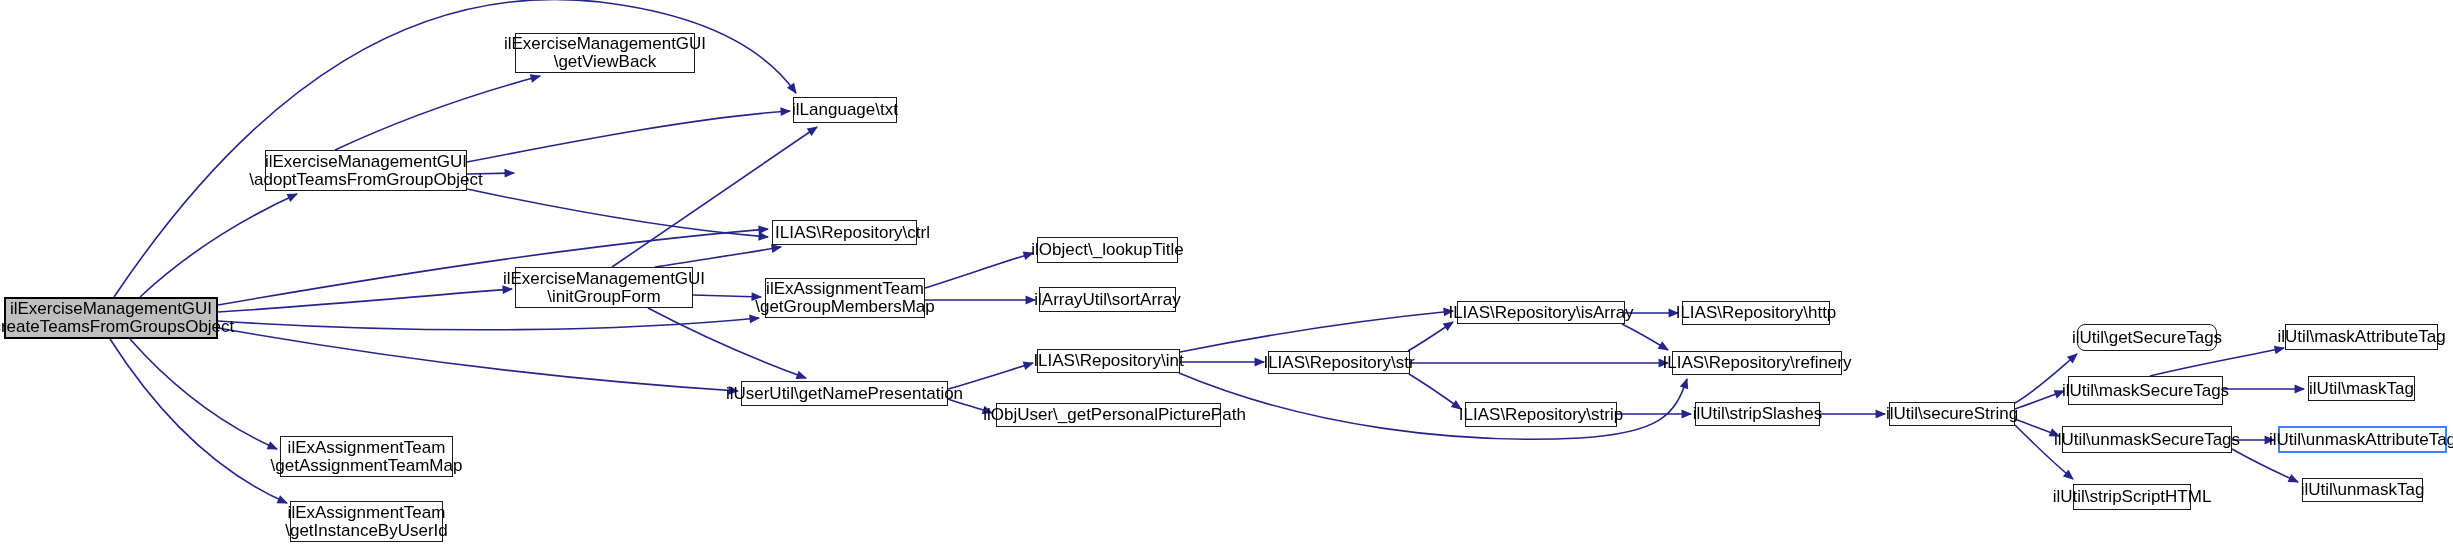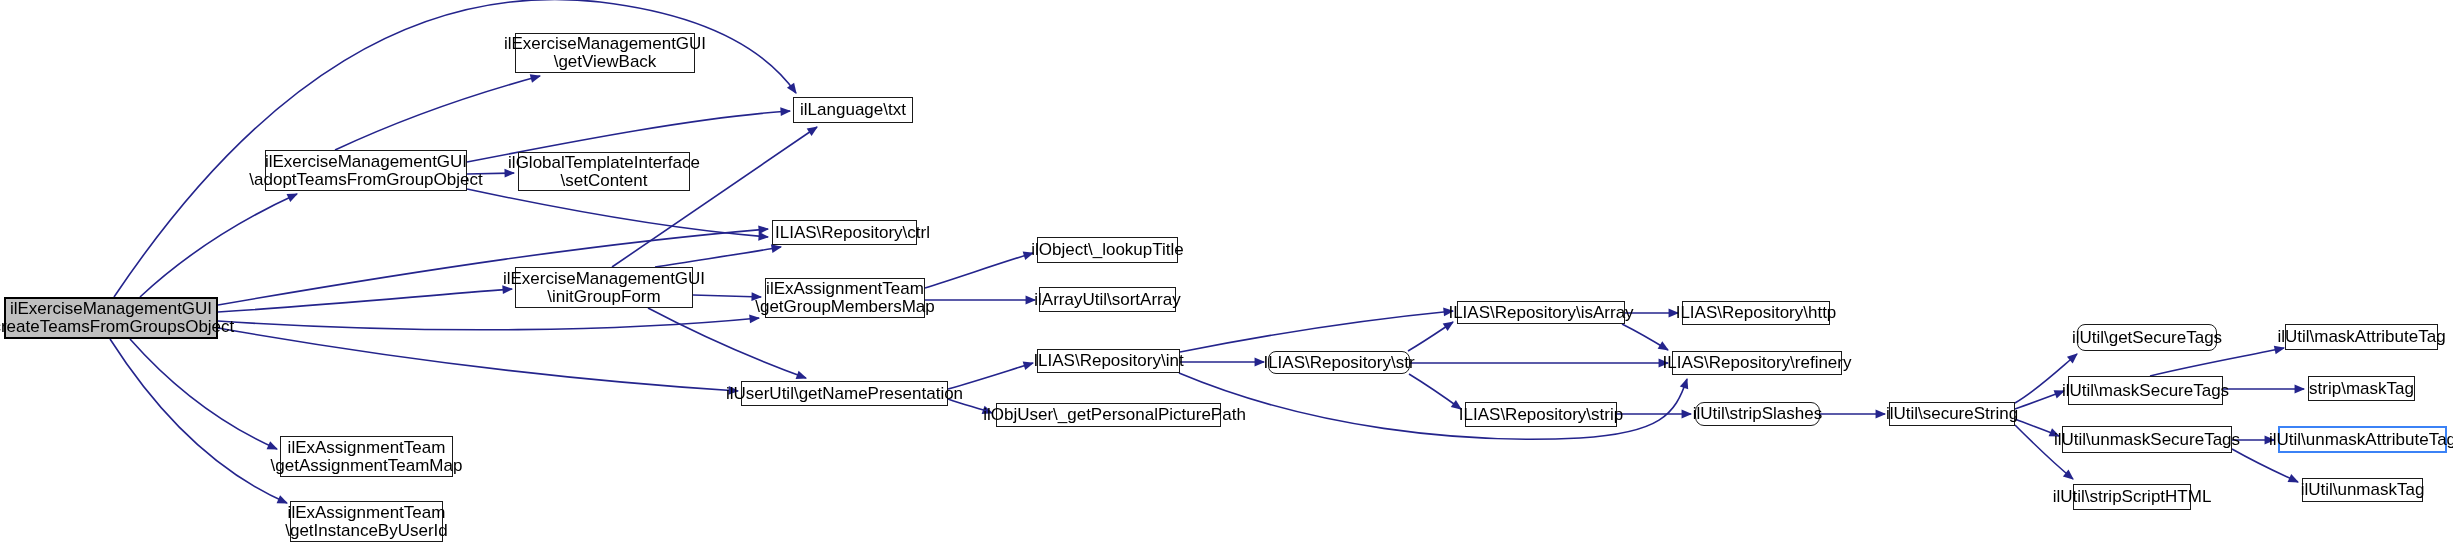--- a/index.html
+++ b/index.html
@@ -62,48 +62,46 @@
       <path d="M 2223,389 L 2304,389" marker-end="url(#arw)"></path>
       <path d="M 2232,440 L 2274,440" marker-end="url(#arw)"></path>
       <path d="M 2232,449 C 2255,462 2276,472 2298,482" marker-end="url(#arw)"></path>
     </g>
   </svg>
 
   <div class="node root" style="left:4px;top:297px;width:214px;height:42px;">ilExerciseManagementGUI
 \createTeamsFromGroupsObject</div>
   <div class="node" style="left:515px;top:33px;width:180px;height:40px;">ilExerciseManagementGUI
 \getViewBack</div>
-  <div class="node" style="left:793px;top:97px;width:120px;height:26px;">ilLanguage\txt</div>
+  <div class="node" style="left:793px;top:97px;width:104px;height:26px;">ilLanguage\txt</div>
   <div class="node" style="left:265px;top:150px;width:202px;height:41px;">ilExerciseManagementGUI
 \adoptTeamsFromGroupObject</div>
-  <div class="node" style="left:518px;top:152px;width:172px;height:39px;">ilGlobalTemplateInterface
-\setContent</div>
   <div class="node" style="left:772px;top:220px;width:145px;height:25px;padding-left:16px;">ILIAS\Repository\ctrl</div>
   <div class="node" style="left:515px;top:267px;width:178px;height:41px;">ilExerciseManagementGUI
 \initGroupForm</div>
   <div class="node" style="left:765px;top:278px;width:160px;height:40px;">ilExAssignmentTeam
 \getGroupMembersMap</div>
   <div class="node" style="left:1037px;top:237px;width:141px;height:26px;text-align:center;">ilObject\_lookupTitle</div>
   <div class="node" style="left:1039px;top:287px;width:137px;height:25px;">ilArrayUtil\sortArray</div>
   <div class="node" style="left:741px;top:381px;width:207px;height:25px;">ilUserUtil\getNamePresentation</div>
   <div class="node" style="left:996px;top:403px;width:225px;height:24px;padding-left:12px;">ilObjUser\_getPersonalPicturePath</div>
   <div class="node" style="left:1037px;top:349px;width:143px;height:24px;text-align:right;">ILIAS\Repository\int</div>
-  <div class="node" style="left:1268px;top:351px;width:142px;height:23px;border-radius:8px;">ILIAS\Repository\str</div>
+  <div class="node" style="left:1268px;top:351px;width:142px;height:23px;">ILIAS\Repository\str</div>
   <div class="node" style="left:1457px;top:301px;width:168px;height:23px;">ILIAS\Repository\isArray</div>
   <div class="node" style="left:1682px;top:301px;width:148px;height:24px;">ILIAS\Repository\http</div>
   <div class="node" style="left:1672px;top:351px;width:170px;height:24px;">ILIAS\Repository\refinery</div>
   <div class="node" style="left:1465px;top:402px;width:152px;height:25px;">ILIAS\Repository\strip</div>
-  <div class="node" style="left:1695px;top:402px;width:125px;height:24px;border-radius:9px;">ilUtil\stripSlashes</div>
+  <div class="node" style="left:1695px;top:402px;width:125px;height:24px;">ilUtil\stripSlashes</div>
   <div class="node" style="left:1889px;top:402px;width:126px;height:24px;">ilUtil\secureString</div>
   <div class="node" style="left:2077px;top:324px;width:140px;height:27px;border-radius:8px;">ilUtil\getSecureTags</div>
   <div class="node" style="left:2068px;top:376px;width:155px;height:29px;">ilUtil\maskSecureTags</div>
   <div class="node" style="left:2062px;top:426px;width:170px;height:27px;">ilUtil\unmaskSecureTags</div>
   <div class="node" style="left:2073px;top:484px;width:118px;height:26px;">ilUtil\stripScriptHTML</div>
   <div class="node" style="left:2285px;top:324px;width:153px;height:26px;">ilUtil\maskAttributeTag</div>
-  <div class="node" style="left:2308px;top:376px;width:107px;height:25px;">strip\maskTag</div>
+  <div class="node" style="left:2308px;top:376px;width:107px;height:25px;">ilUtil\maskTag</div>
   <div class="node red" style="left:2278px;top:426px;width:169px;height:27px;">ilUtil\unmaskAttributeTag</div>
   <div class="node" style="left:2302px;top:478px;width:121px;height:24px;">ilUtil\unmaskTag</div>
   <div class="node" style="left:280px;top:436px;width:173px;height:41px;">ilExAssignmentTeam
 \getAssignmentTeamMap</div>
   <div class="node" style="left:290px;top:501px;width:153px;height:41px;">ilExAssignmentTeam
 \getInstanceByUserId</div>
 
 </div>
 
 </body></html>

